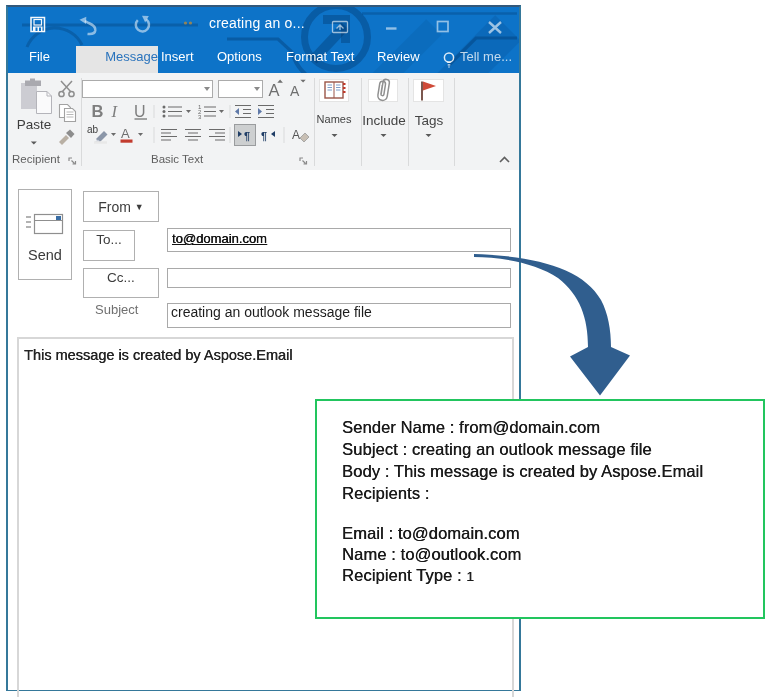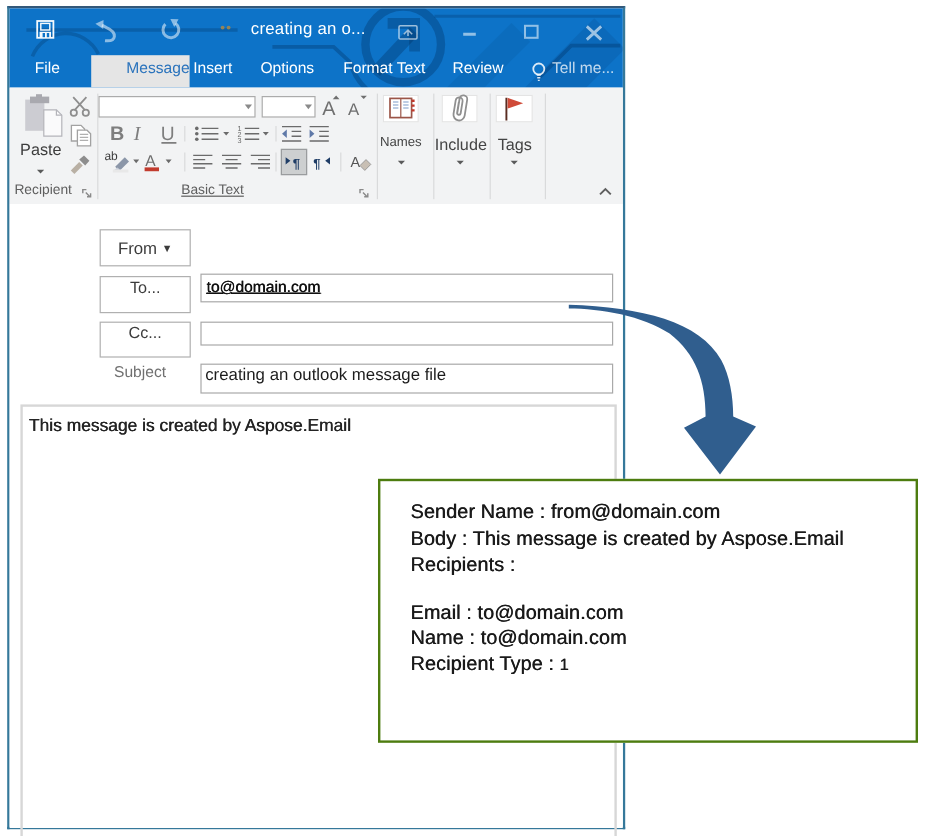--- a/index.html
+++ b/index.html
@@ -12,21 +12,21 @@
   #tabrow { position:absolute; left:0; top:39px; width:100%; height:27px; }
   #ribbon { position:absolute; left:0; top:66px; width:100%; height:97px; background:#f2f3f4; }
   #ribbonin { position:absolute; left:0; top:3px; width:515px; height:94px; }
   .tab { position:absolute; top:0; height:27px; line-height:22px; color:#fff; font-size:13px; }
   .sep { position:absolute; width:1px; background:#d9dadb; top:2px; height:88px; }
   .glabel { position:absolute; font-size:11.5px; color:#5e5e5e; top:76.5px; }
   .combo { position:absolute; background:#fff; border:1px solid #ababab; }
   .combo .arr { position:absolute; right:2px; top:50%; margin-top:-2px; width:0; height:0; border-left:3.5px solid transparent; border-right:3.5px solid transparent; border-top:4px solid #8a8a8a; }
   .fieldbtn { position:absolute; border:1px solid #b0b0b0; background:#fff; color:#3c3c3c; text-align:center; font-size:14px; }
   .field { position:absolute; border:1px solid #a9a9a9; background:#fff; font-size:13.5px; color:#1c1c1c; }
-  #textbox { position:absolute; left:315px; top:399px; width:450px; height:220px; background:#fff; border:2px solid #4d7c0f; font-size:16.5px; color:#1a1a1a; letter-spacing:0.1px; line-height:22px; padding:15px 0 0 25px; text-shadow:0.35px 0 0 #1a1a1a; }
+  #textbox { position:absolute; left:315px; top:399px; width:450px; height:220px; background:#fff; border:2px solid #22c55e; font-size:16.5px; color:#1a1a1a; letter-spacing:0.1px; line-height:22px; padding:15px 0 0 25px; text-shadow:0.35px 0 0 #1a1a1a; }
 </style>
 </head>
 <body>
 <div id="stage">
   <div id="win">
 
     <div id="bluehead">
     <div id="titlebar">
       <svg width="515" height="66" style="position:absolute;left:0;top:0" viewBox="0 0 515 66">
 
@@ -99,21 +99,21 @@
     </div>
 
     <div id="ribbon">
     <div id="ribbonin">
       <div class="sep" style="left:73px;"></div>
       <div class="sep" style="left:306px;"></div>
       <div class="sep" style="left:353px;"></div>
       <div class="sep" style="left:400px;"></div>
       <div class="sep" style="left:446px;"></div>
       <div class="glabel" style="left:4px;">Recipient</div>
-      <div class="glabel" style="left:143px;text-decoration:underline;">Basic Text</div>
+      <div class="glabel" style="left:143px;">Basic Text</div>
       <div class="abs" style="left:303px;top:36.5px;width:46px;text-align:center;font-size:11px;color:#444;">Names</div>
       <div class="abs" style="left:352px;top:36.5px;width:48px;text-align:center;font-size:13.5px;color:#444;">Include</div>
       <div class="abs" style="left:398px;top:36.5px;width:46px;text-align:center;font-size:13.5px;color:#444;">Tags</div>
       <div class="abs" style="left:5px;top:41px;width:42px;text-align:center;font-size:13.5px;color:#3d3d3d;">Paste</div>
 
       <div class="abs" style="left:311px;top:3px;width:30px;height:23px;background:#fff;border:1px solid #e4e4e4;"></div>
       <div class="abs" style="left:360px;top:3px;width:30px;height:23px;background:#fff;border:1px solid #e4e4e4;"></div>
       <div class="abs" style="left:405px;top:3px;width:31px;height:23px;background:#fff;border:1px solid #e4e4e4;"></div>
 
       <div class="combo" style="left:74px;top:4px;width:131px;height:18px;">
@@ -260,40 +260,50 @@
         <g stroke="#8a8a8a" stroke-width="1.2" fill="none">
           <path d="M295,82 h-3 v3 M294.5,84.5 l3,3 M298.5,85 v3 h-3"></path>
         </g>
 
         <path d="M492,86 l4.5,-4.5 l4.5,4.5" fill="none" stroke="#5f5f5f" stroke-width="1.6"></path>
       </svg>
     </div>
     </div>
 
     <div class="abs" style="left:0;top:163px;width:511px;height:520px;background:#fff;">
+      <div class="fieldbtn" style="left:10px;top:19px;width:54px;height:91px;">
+        <svg width="40" height="24" style="position:absolute;left:6px;top:22px;" viewBox="0 0 40 24">
+          <path d="M1,5 h5 M1,10 h5 M1,15 h5" stroke="#9a9a9a" stroke-width="1.3"></path>
+          <rect x="9.5" y="2.5" width="28" height="19" fill="#fff" stroke="#8f8f8f" stroke-width="1.2"></rect>
+          <path d="M9.5,8.5 h28" stroke="#8f8f8f" stroke-width="1"></path>
+          <rect x="31" y="4" width="5" height="4" fill="#3a6ea5"></rect>
+        </svg>
+        <div class="abs" style="left:0;top:57px;width:52px;text-align:center;font-size:14.5px;color:#3a3a3a;">Send</div>
+      </div>
       <div class="fieldbtn" style="left:75px;top:21px;width:76px;height:31px;line-height:31px;">From <span style="font-size:9px;vertical-align:2px;">▼</span></div>
-      <div class="fieldbtn" style="left:75px;top:60px;width:76px;height:31px;line-height:18px;font-size:13.5px;">To...</div>
+      <div class="fieldbtn" style="left:75px;top:60px;width:52px;height:31px;line-height:18px;font-size:13.5px;">To...</div>
       <div class="fieldbtn" style="left:75px;top:98px;width:76px;height:30px;line-height:17px;font-size:13.5px;">Cc...</div>
       <div class="abs" style="left:87px;top:132px;font-size:13px;color:#707070;">Subject</div>
-      <div class="field" style="left:159px;top:58px;width:344px;height:24px;line-height:15px;padding:2px 0 0 4px;text-decoration:underline;"><span style="text-decoration:underline;font-size:13px;color:#111;text-shadow:0.35px 0 0 #111;">to@domain.com</span></div>
+      <div class="field" style="left:159px;top:58px;width:344px;height:24px;line-height:15px;padding:2px 0 0 4px;"><span style="text-decoration:underline;font-size:13px;color:#111;text-shadow:0.35px 0 0 #111;">to@domain.com</span></div>
       <div class="field" style="left:159px;top:98px;width:344px;height:20px;"></div>
       <div class="field" style="left:159px;top:133px;width:344px;height:25px;line-height:15px;padding:1px 0 0 3px;font-size:14px;">creating an outlook message file</div>
 
       <div class="abs" style="left:9px;top:167px;width:497px;height:402px;border:2px solid #d7d7d7;">
         <div class="abs" style="left:5px;top:8px;font-size:14.5px;color:#242424;text-shadow:0.35px 0 0 #242424;">This message is created by Aspose.Email</div>
       </div>
     </div>
   </div>
 
   <svg class="abs" width="773" height="697" style="left:0;top:0;pointer-events:none;" viewBox="0 0 773 697">
     <path d="M474,254 C535,256 583,268 601,300 C608,313 611,330 611,347 L630,355.5 L600,395.5 L570,356.5 L588,347 C588,318 580,295 558,278 C536,263 500,257 474,257 Z" fill="#305e8e"></path>
   </svg>
 
   <div id="textbox">
     <div>Sender Name : from@domain.com</div>
+    <div>Subject : creating an outlook message file</div>
     <div>Body : This message is created by Aspose.Email</div>
     <div>Recipients :</div>
     <div style="height:19px;"></div>
     <div style="line-height:20.8px;">Email : to@domain.com</div>
-    <div style="line-height:20.8px;">Name : to@domain.com</div>
+    <div style="line-height:20.8px;">Name : to@outlook.com</div>
     <div style="line-height:20.8px;">Recipient Type : <span style="font-size:13.5px;">1</span></div>
   </div>
 </div>
 
 </body></html>

